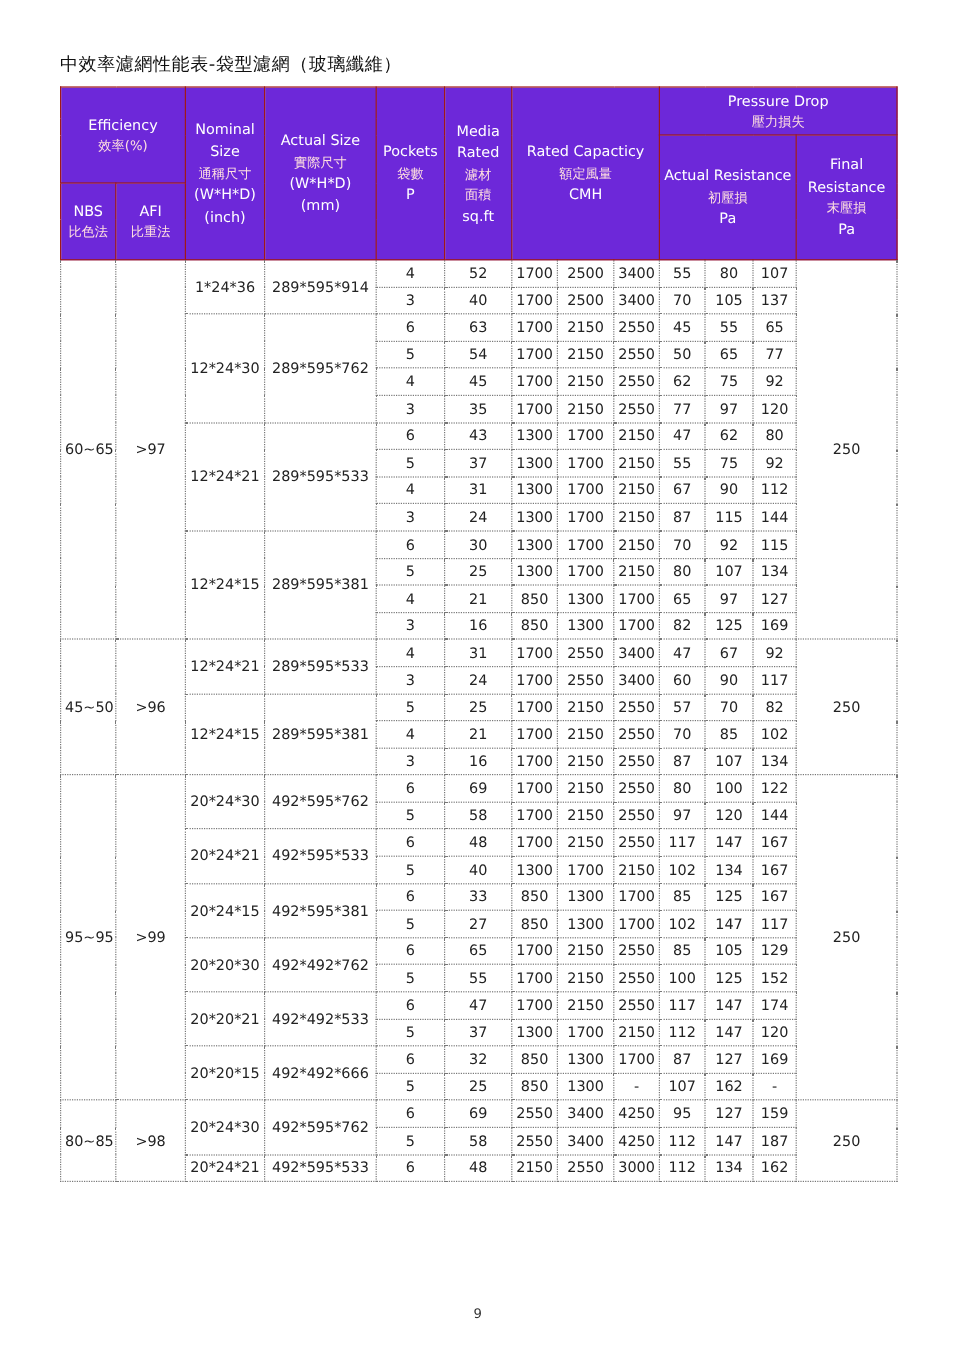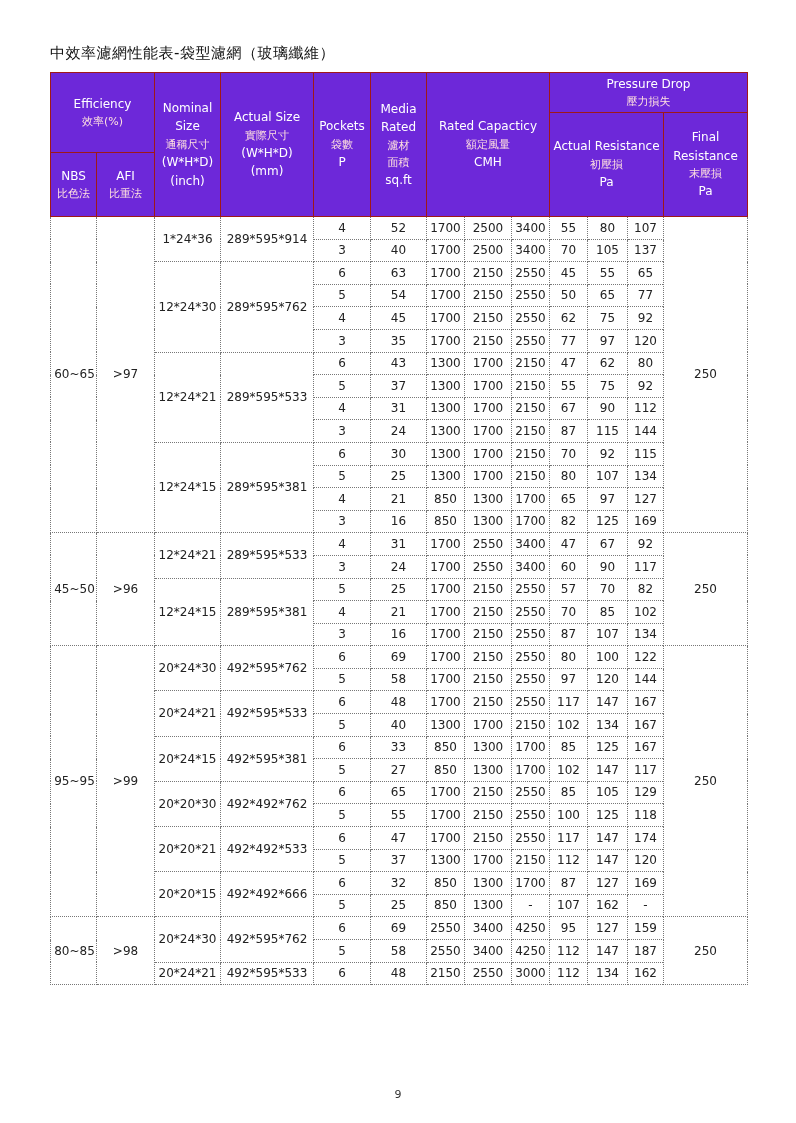--- a/index.html
+++ b/index.html
@@ -393,21 +393,21 @@
         <td>129</td>
       </tr>
       <tr>
         <td>5</td>
         <td>55</td>
         <td>1700</td>
         <td>2150</td>
         <td>2550</td>
         <td>100</td>
         <td>125</td>
-        <td>118</td>
+        <td>152</td>
       </tr>
       <tr>
         <td rowspan="2">20*20*21</td>
         <td rowspan="2">492*492*533</td>
         <td>6</td>
         <td>47</td>
         <td>1700</td>
         <td>2150</td>
         <td>2550</td>
         <td>117</td>

